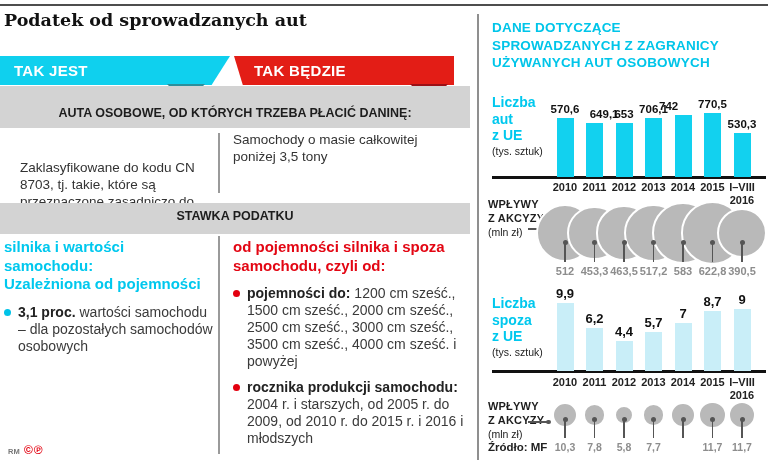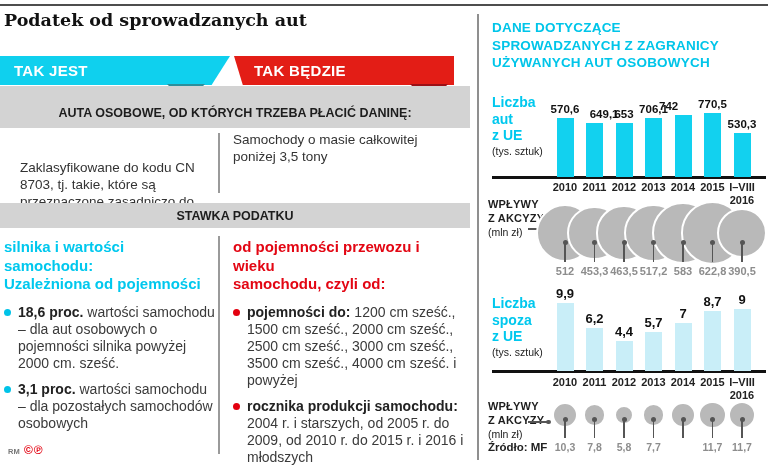--- a/index.html
+++ b/index.html
@@ -13,21 +13,21 @@
   .banner-now{left:0;width:230px;background:#0fd0ee;padding-left:14px;box-sizing:border-box;
         clip-path:polygon(0 0,100% 0,92% 100%,0 100%);}
   .banner-future{left:234px;width:220px;background:#e31d16;padding-left:20px;box-sizing:border-box;
         clip-path:polygon(0 0,100% 0,100% 100%,4% 100%);}
   .tri{position:absolute;top:84px;width:38px;height:20px;}
   .tri-teal{left:167px;background:#2c8f9c;clip-path:polygon(0 0,100% 0,50% 100%);}
   .tri-darkred{left:410px;background:#9c1016;clip-path:polygon(0 0,100% 0,52% 100%);}
   .band{position:absolute;left:0;width:470px;background:#d3d3d3;color:#1d1d1d;font-weight:bold;
         font-size:12.5px;text-align:center;box-sizing:border-box;}
   .band1{top:86px;height:42px;padding-top:20px;}
-  .band2{top:203px;height:25px;padding-top:6px;}
+  .band2{top:203px;height:31px;padding-top:6px;}
   .desc{position:absolute;top:131px;font-size:13.5px;line-height:17px;color:#333;}
   .desc-left{left:20px;width:208px;margin-top:28px;}
   .desc-right{left:233px;width:228px;}
   .vsep{position:absolute;width:1.5px;background:#9a9a9a;}
   .sep1{left:218px;top:133px;height:60px;}
   .sep2{left:218px;top:236px;height:218px;}
   .sep-main{left:477px;top:14px;height:446px;background:#8f8f8f;}
   .ratecol{position:absolute;top:238px;}
   .ratecol-left{left:4px;width:212px;}
   .ratecol-right{left:233px;width:232px;}
@@ -71,34 +71,30 @@
   <div class="band band2">STAWKA PODATKU</div>
 
   <div class="ratecol ratecol-left">
     <div class="rate-head cyan">
       <div>silnika i wartości samochodu:</div>
       <div>Uzależniona od pojemności</div>
     </div>
     <ul class="bullets">
       <li>
         <span class="dot cyan"></span>
-        <span><b>18,6 proc.</b><span> wartości samochodu – dla aut osobowych o pojemności silnika powyżej 2000 cm. sześć.</span></span>
-      </li>
-      <li>
-        <span class="dot cyan"></span>
         <span><b>3,1 proc.</b><span> wartości samochodu – dla pozostałych samochodów osobowych</span></span>
       </li>
     </ul>
   </div>
 
   <div class="vsep sep2"></div>
 
   <div class="ratecol ratecol-right">
     <div class="rate-head red">
-      <div>od pojemności przewozu i wieku</div>
+      <div>od pojemności silnika i spoza</div>
       <div>samochodu, czyli od:</div>
     </div>
     <ul class="bullets">
       <li>
         <span class="dot red"></span>
         <span><b>pojemności do:</b><span> 1200 cm sześć., 1500 cm sześć., 2000 cm sześć., 2500 cm sześć., 3000 cm sześć., 3500 cm sześć., 4000 cm sześć. i powyżej</span></span>
       </li>
       <li>
         <span class="dot red"></span>
         <span><b>rocznika produkcji samochodu:</b><span> 2004 r. i starszych, od 2005 r. do 2009, od 2010 r. do 2015 r. i 2016 i młodszych</span></span>

